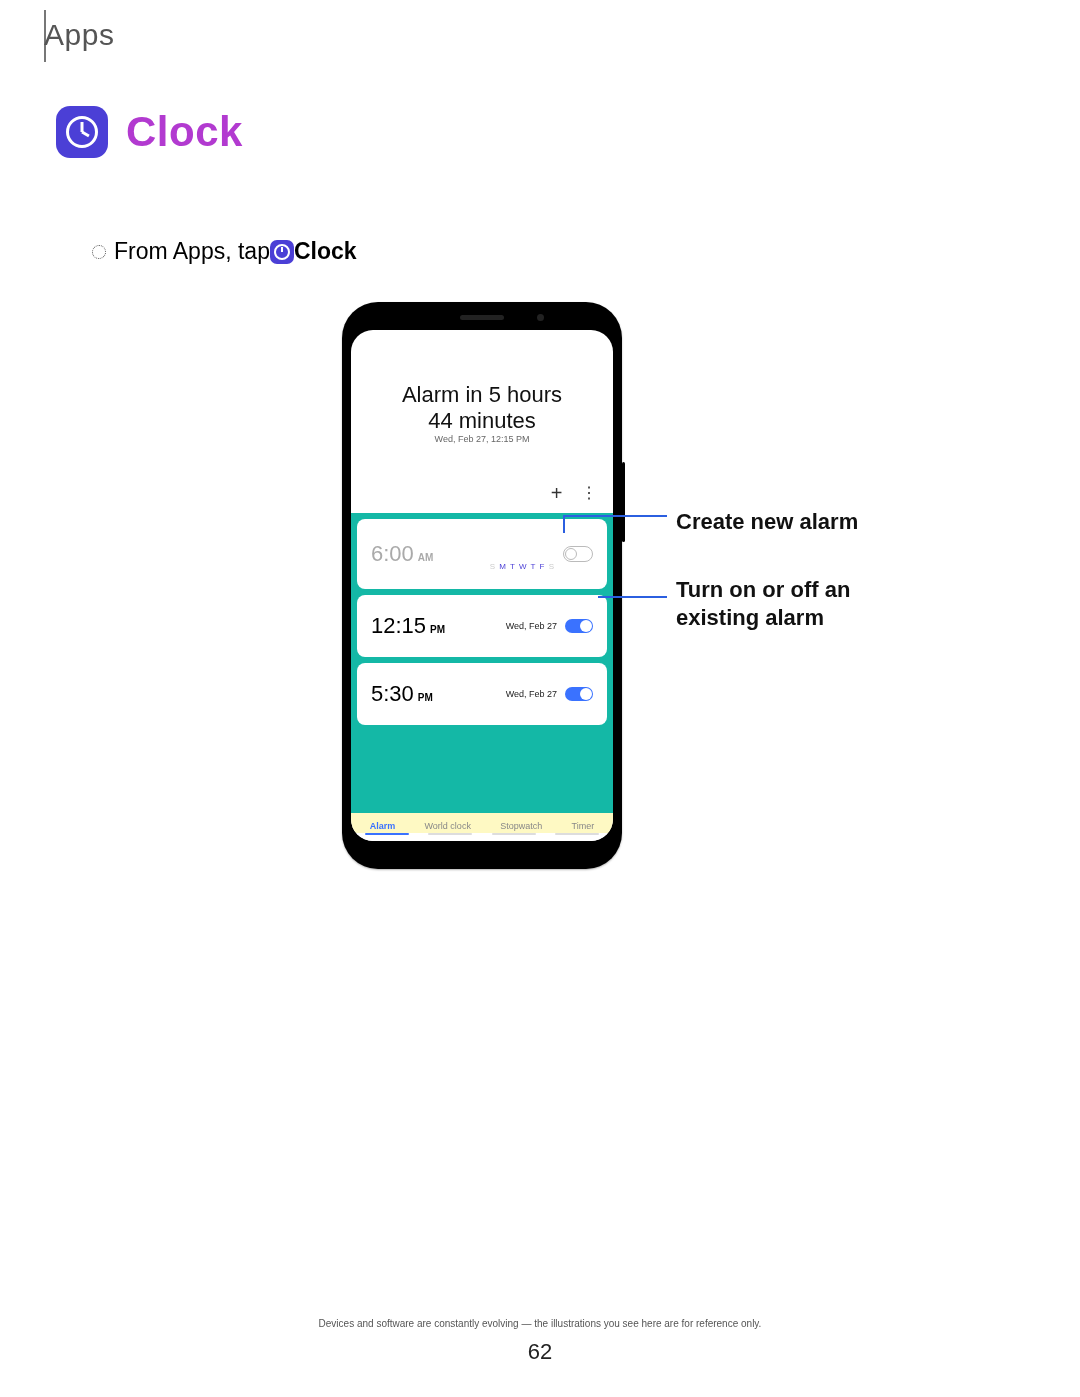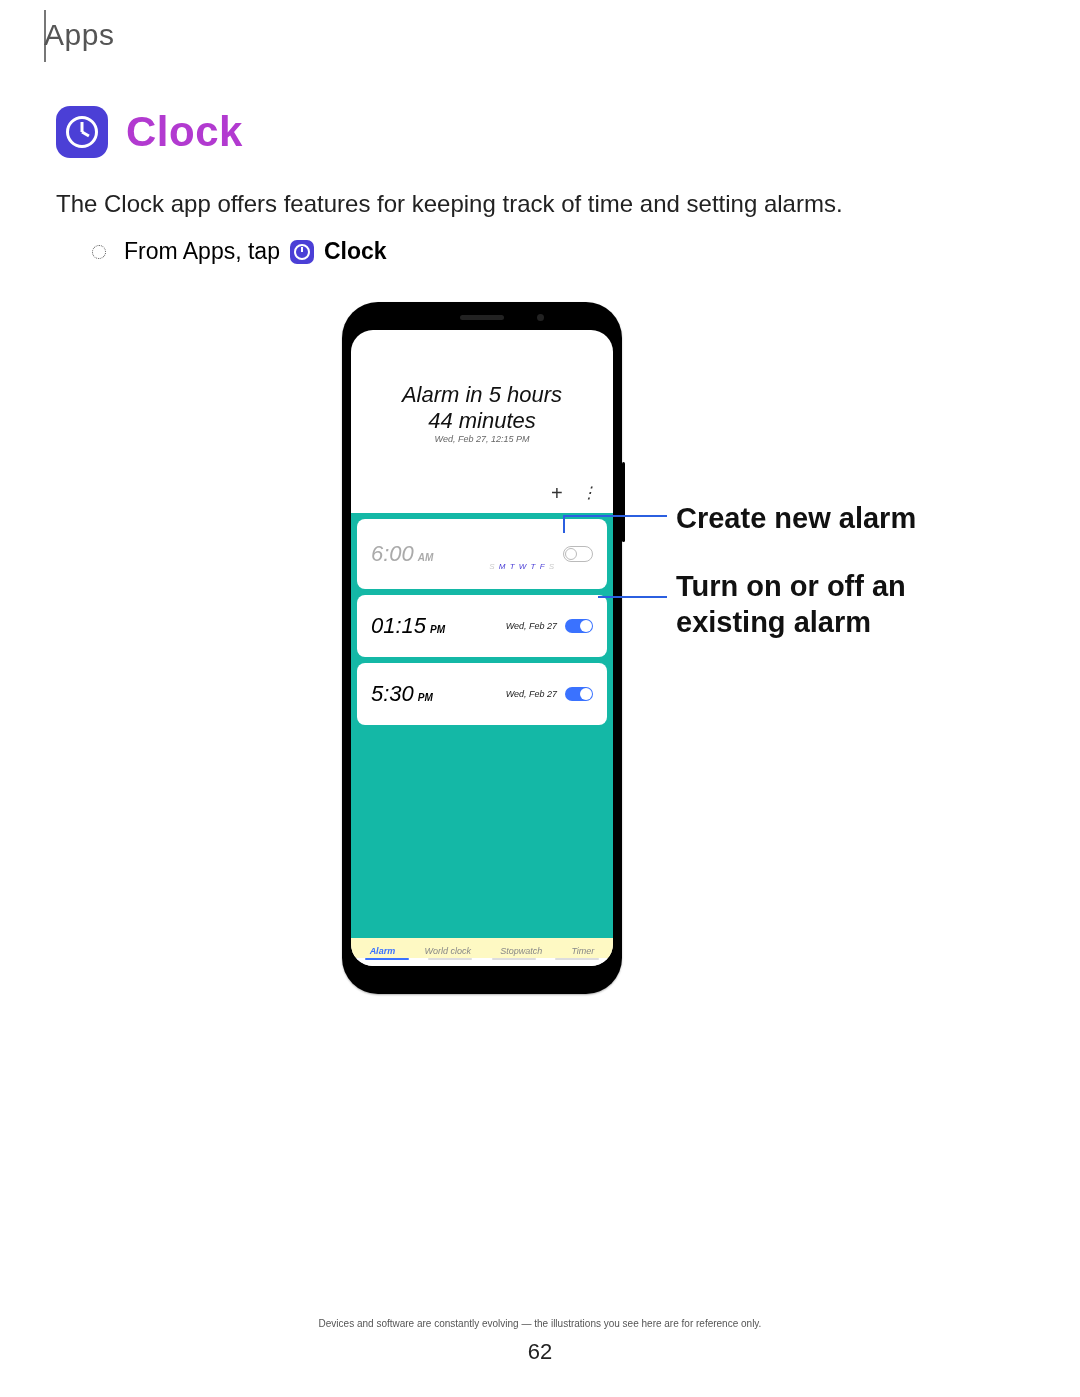--- a/index.html
+++ b/index.html
@@ -82,21 +82,20 @@
     position:absolute;
     left:56px; top:190px;
     font-size:24px;
     color:#222;
   }
   .step-row{
     position:absolute;
     left:92px; top:238px;
     display:flex;
     align-items:center;
-    gap:10px;
     font-size:23px;
   }
   .bullet{
     width:12px;height:12px;
     border:1px dotted #555;
     border-radius:50%;
     margin-right:8px;
   }
   .clock-icon-sm {
     width:24px; height:24px;
@@ -122,25 +121,24 @@
     width:2px; height:5px;
     background:#fff;
     transform:translate(-50%,-100%);
   }
   .bold{font-weight:700;}
 
   
   .phone {
     position:absolute;
     left:342px; top:302px;
-    width:280px; height:692px;
+    width:280px; height:567px;
     background:#000;
     border-radius:36px;
     box-shadow:0 1px 2px rgba(0,0,0,.3);
-    font-style:italic;
   }
   .phone-side{
     position:absolute;
     right:-3px; top:160px;
     width:3px; height:80px;
     background:#000;
     border-radius:2px;
   }
   .screen{
     position:absolute;
@@ -238,24 +236,25 @@
     background:#fff;
   }
   .tab-underline span{
     width:44px;height:2px;background:#ddd;border-radius:1px;
   }
   .tab-underline .a{background:#3a72ff;}
 
   
   .callout{
     position:absolute;
-    font-size:29px;
+    font-size:22px;
     font-weight:600;
     color:#111;
     line-height:1.25;
+    margin-top:8px;
   }
   .callout-line{
     position:absolute;
     background:#2b5fe0;
   }
 
   .footer-note{
     position:absolute;
     left:0; right:0;
     bottom:68px;
@@ -279,21 +278,20 @@
   <div class="breadcrumb-rule"></div>
   <div class="breadcrumb">Apps</div>
 
   <div class="title-row">
     <div class="clock-icon-lg">
         <div class="clock-hand2"></div>
       </div>
     <div class="title">Clock</div>
   </div>
 
-  <div class="intro">The Clock app offers features for keeping track of time and setting alarms.</div>
 
   <div class="step-row">
     <span class="bullet"></span>
     <span>From Apps, tap </span>
     <span class="clock-icon-sm"></span>
     <span class="bold">Clock</span>
   </div>
 
   <div class="phone">
     <div class="phone-side"></div>
@@ -317,21 +315,21 @@
             <span class="t-suf off">AM</span>
           </div>
           <div class="right">
             <span class="days"><span class="dim">S</span> <span class="on">M T W T F</span> <span class="dim">S</span></span>
             <span class="toggle off"></span>
           </div>
         </div>
 
         <div class="card">
           <div class="time">
-            <span class="t-main">01:15</span>
+            <span class="t-main">12:15</span>
             <span class="t-suf">PM</span>
           </div>
           <div class="right">
             <span class="date">Wed, Feb 27</span>
             <span class="toggle on"></span>
           </div>
         </div>
 
         <div class="card">
           <div class="time">

